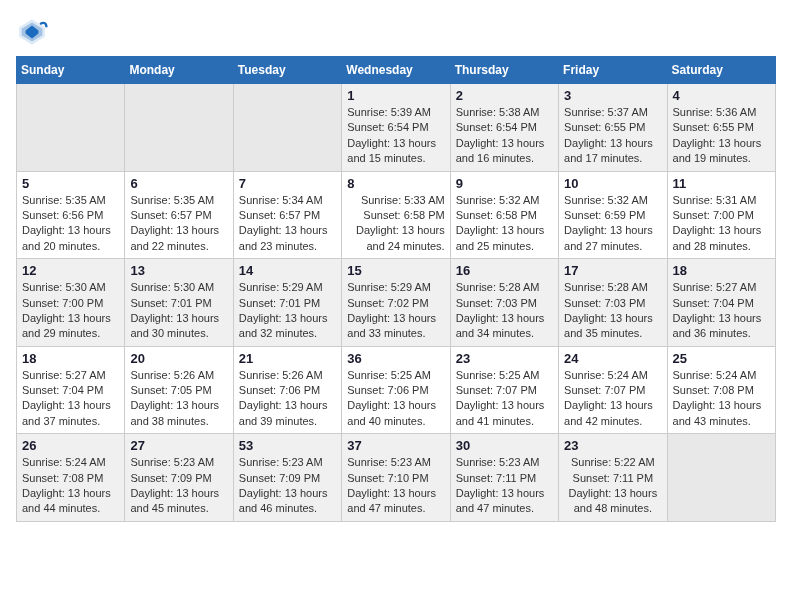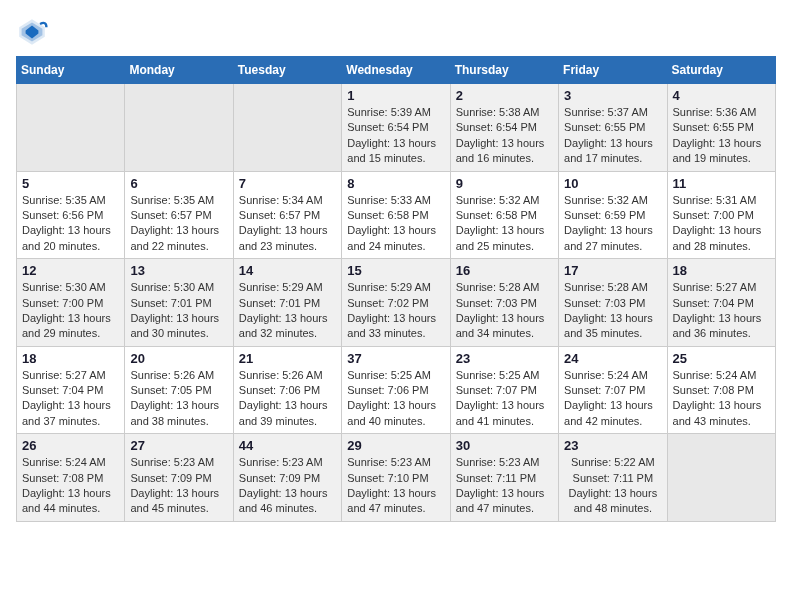--- a/index.html
+++ b/index.html
@@ -168,21 +168,21 @@
 Daylight: 13 hours and 22 minutes.</div>
         </td>
         <td>
           <div class="day-num">7</div>
           <div class="day-info" style="white-space: pre-line;">Sunrise: 5:34 AM
 Sunset: 6:57 PM
 Daylight: 13 hours and 23 minutes.</div>
         </td>
         <td>
           <div class="day-num">8</div>
-          <div class="day-info" style="white-space: pre-line;">Sunrise: 5:33 AM
+          <div class="day-info" style="white-space: pre-line; text-align: right;">Sunrise: 5:33 AM
 Sunset: 6:58 PM
 Daylight: 13 hours and 24 minutes.</div>
         </td>
         <td>
           <div class="day-num">9</div>
           <div class="day-info" style="white-space: pre-line;">Sunrise: 5:32 AM
 Sunset: 6:58 PM
 Daylight: 13 hours and 25 minutes.</div>
         </td>
         <td>
@@ -255,21 +255,21 @@
 Sunset: 7:05 PM
 Daylight: 13 hours and 38 minutes.</div>
         </td>
         <td>
           <div class="day-num">21</div>
           <div class="day-info" style="white-space: pre-line;">Sunrise: 5:26 AM
 Sunset: 7:06 PM
 Daylight: 13 hours and 39 minutes.</div>
         </td>
         <td>
-          <div class="day-num">37</div>
+          <div class="day-num">36</div>
           <div class="day-info" style="white-space: pre-line;">Sunrise: 5:25 AM
 Sunset: 7:06 PM
 Daylight: 13 hours and 40 minutes.</div>
         </td>
         <td>
           <div class="day-num">23</div>
           <div class="day-info" style="white-space: pre-line;">Sunrise: 5:25 AM
 Sunset: 7:07 PM
 Daylight: 13 hours and 41 minutes.</div>
         </td>
@@ -293,27 +293,27 @@
 Sunset: 7:08 PM
 Daylight: 13 hours and 44 minutes.</div>
         </td>
         <td>
           <div class="day-num">27</div>
           <div class="day-info" style="white-space: pre-line;">Sunrise: 5:23 AM
 Sunset: 7:09 PM
 Daylight: 13 hours and 45 minutes.</div>
         </td>
         <td>
-          <div class="day-num">44</div>
+          <div class="day-num">53</div>
           <div class="day-info" style="white-space: pre-line;">Sunrise: 5:23 AM
 Sunset: 7:09 PM
 Daylight: 13 hours and 46 minutes.</div>
         </td>
         <td>
-          <div class="day-num">29</div>
+          <div class="day-num">37</div>
           <div class="day-info" style="white-space: pre-line;">Sunrise: 5:23 AM
 Sunset: 7:10 PM
 Daylight: 13 hours and 47 minutes.</div>
         </td>
         <td>
           <div class="day-num">30</div>
           <div class="day-info" style="white-space: pre-line;">Sunrise: 5:23 AM
 Sunset: 7:11 PM
 Daylight: 13 hours and 47 minutes.</div>
         </td>

